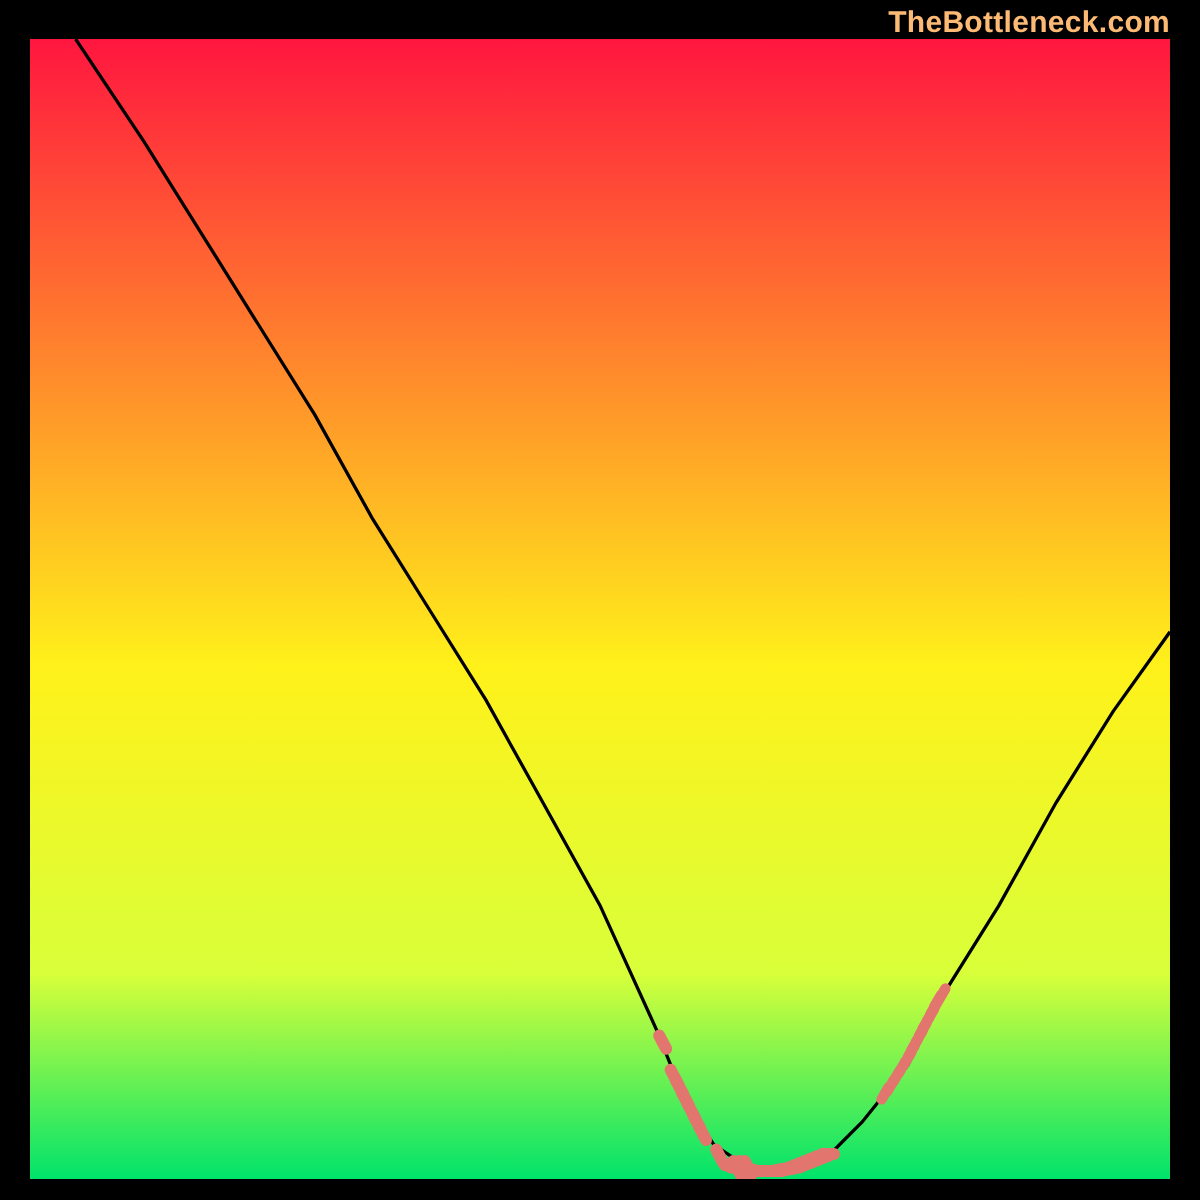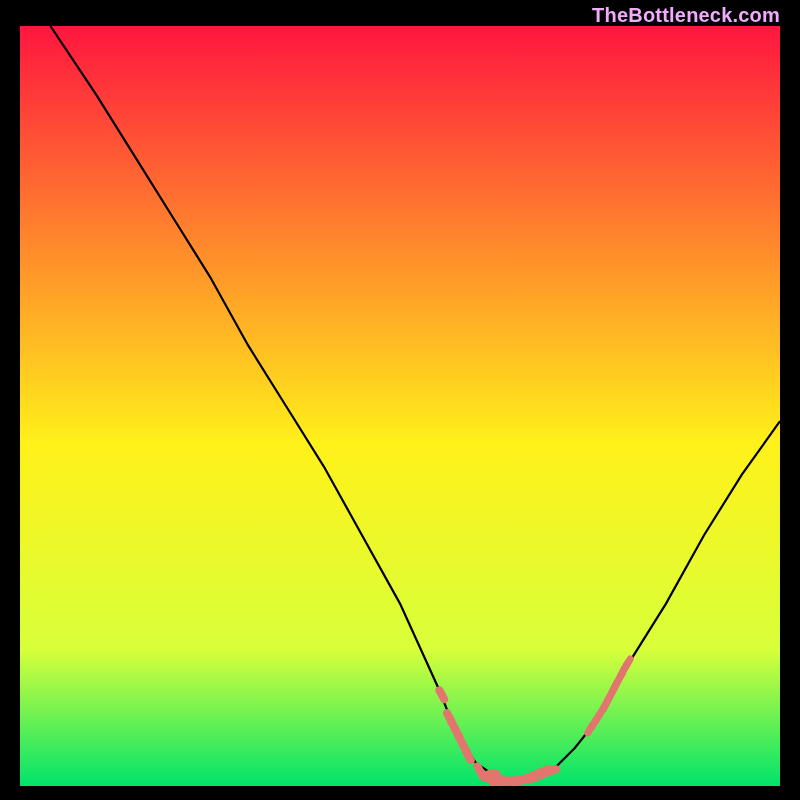--- a/index.html
+++ b/index.html
@@ -25,21 +25,21 @@
     width: 760px;
     height: 760px;
   }
   .watermark {
     position: absolute;
     top: 4px;
     right: 20px;
     font-family: Arial, Helvetica, sans-serif;
     font-size: 20px;
     font-weight: bold;
-    color: #f0abfc;
+    color: #fdba74;
     letter-spacing: 0.2px;
   }
 </style>
 </head>
 <body>
 
 <div class="watermark">TheBottleneck.com</div>
 
 <div class="frame">
   <svg class="plot" viewBox="0 0 760 760" preserveAspectRatio="none">

